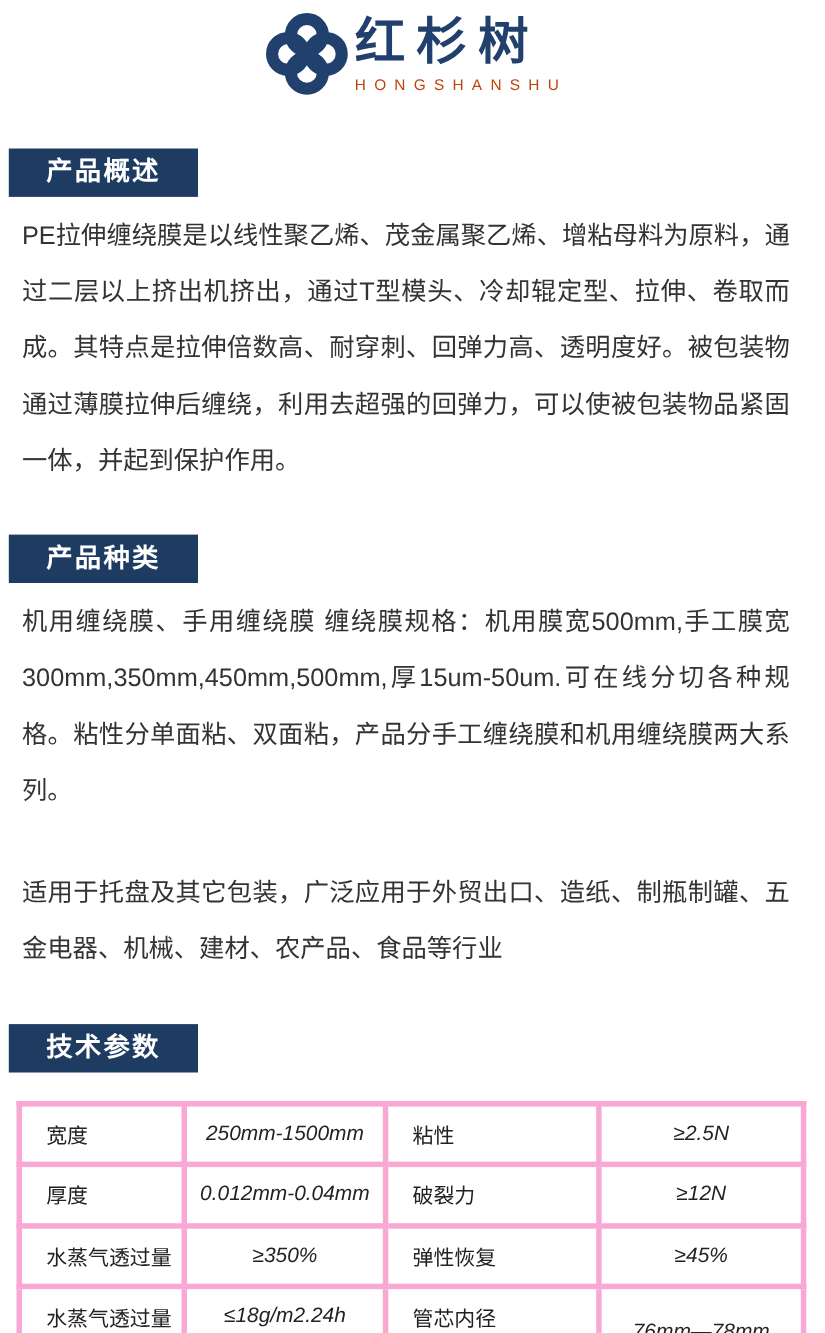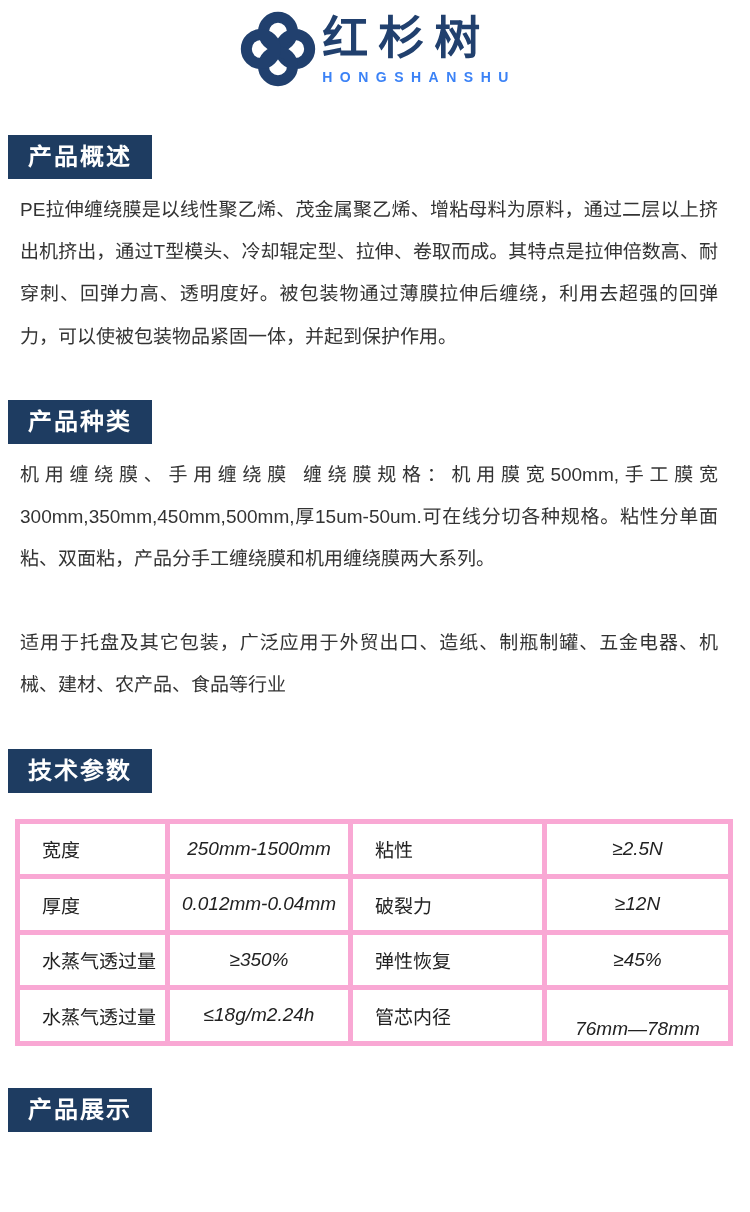--- a/index.html
+++ b/index.html
@@ -13,34 +13,34 @@
     display:flex; justify-content:center; align-items:center;
     padding-top:5px; gap:0;
   }
   .logo-mark { width:88px; height:88px; flex:0 0 auto; }
   .logo-textcol { display:flex; flex-direction:column; align-items:flex-start; }
   .logo-name {
     font-size:46px; font-weight:bold; color:#21406e;
     letter-spacing:10px; line-height:1.1;
   }
   .logo-sub {
-    font-size:14px; font-weight:bold; color:#3b82f6;
+    font-size:14px; font-weight:normal; color:#c2410c;
     letter-spacing:7.5px; margin-top:5px;
   }
   
   .section { margin-top:42px; }
   .section-header {
     display:inline-block; background:#1e3c61; color:#ffffff;
     font-size:24px; font-weight:bold; line-height:1;
-    padding:10px 0; width:144px; text-align:center;
+    padding:10px 0; width:172px; text-align:center;
     margin-left:8px; letter-spacing:2px;
   }
   .para {
     margin:10px 32px 0 20px;
-    font-size:19px; line-height:2.22; color:#333333;
+    font-size:23px; line-height:2.22; color:#333333;
     text-align:justify;
   }
   
   .spec-table {
     border-collapse:collapse; margin:26px 0 0 15px;
     width:713px; table-layout:fixed;
     font-size:19px; color:#222222;
   }
   .spec-table td {
     border:5px solid #f9a8d4; height:50.5px; padding:0;

